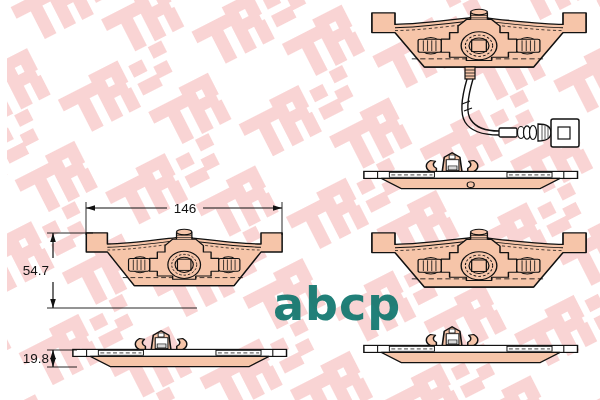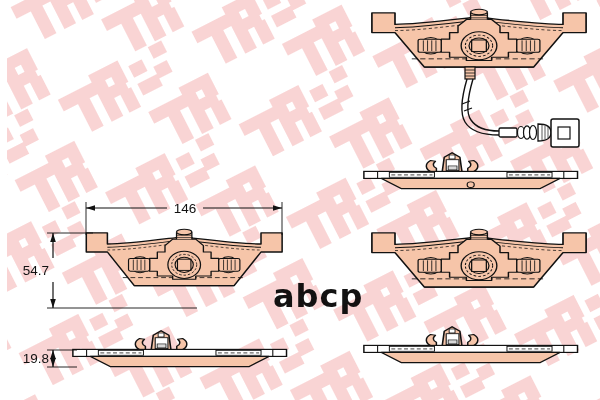--- a/index.html
+++ b/index.html
@@ -29,24 +29,24 @@
   }
   #watermark-layer { z-index: 1; }
   #drawing-layer   { z-index: 3; }
   #abcp-layer      { z-index: 4; }
 
   .abcp-text {
     position: absolute;
     left: 266px;
     top: 277px;
     font-family: "DejaVu Sans", sans-serif;
-    font-size: 32px;
+    font-size: 46px;
     font-weight: 700;
     letter-spacing: 1px;
-    color: #000000;
+    color: #0f766e;
     opacity: 0.92;
     user-select: none;
   }
   svg { display: block; }
   text {
     font-family: "Liberation Sans", sans-serif;
   }
 </style>
 </head>
 <body>

